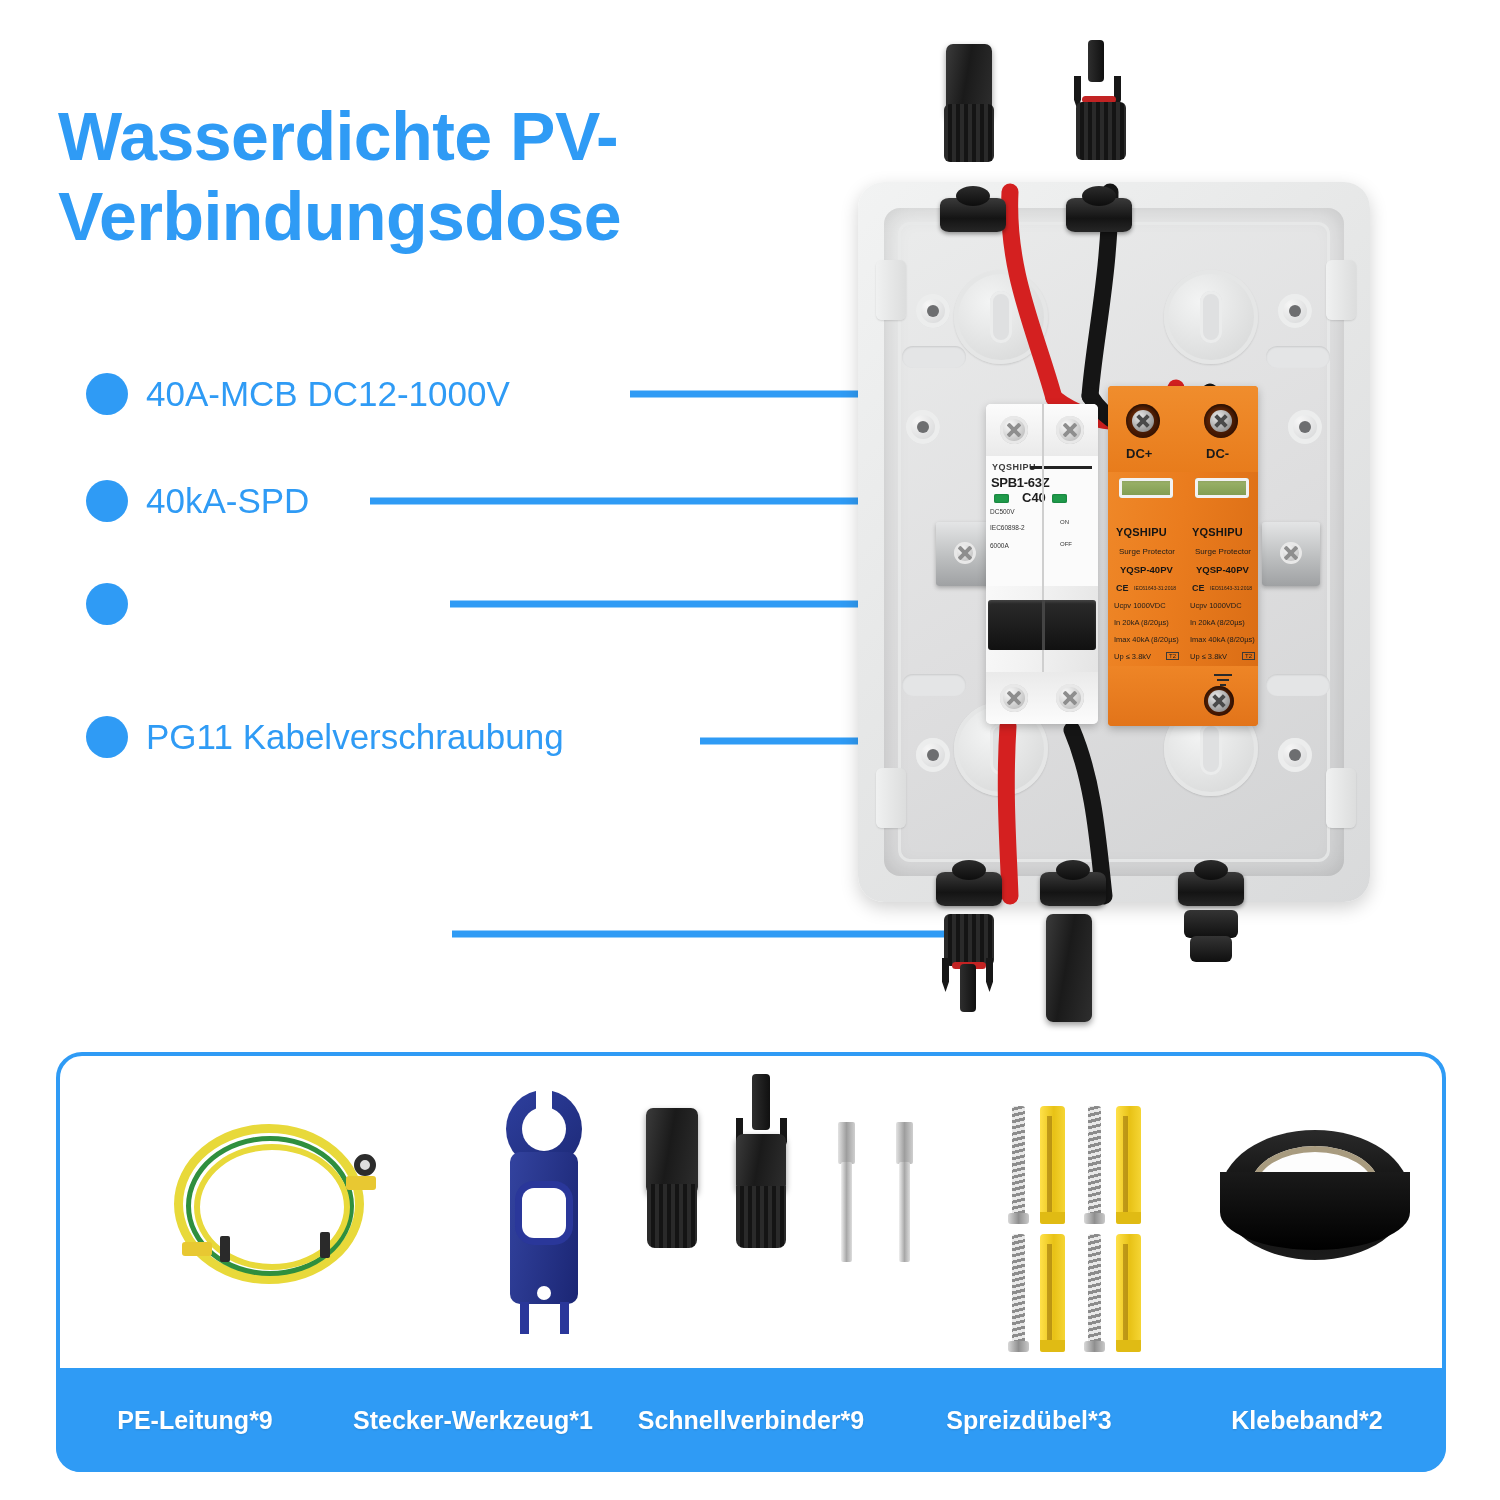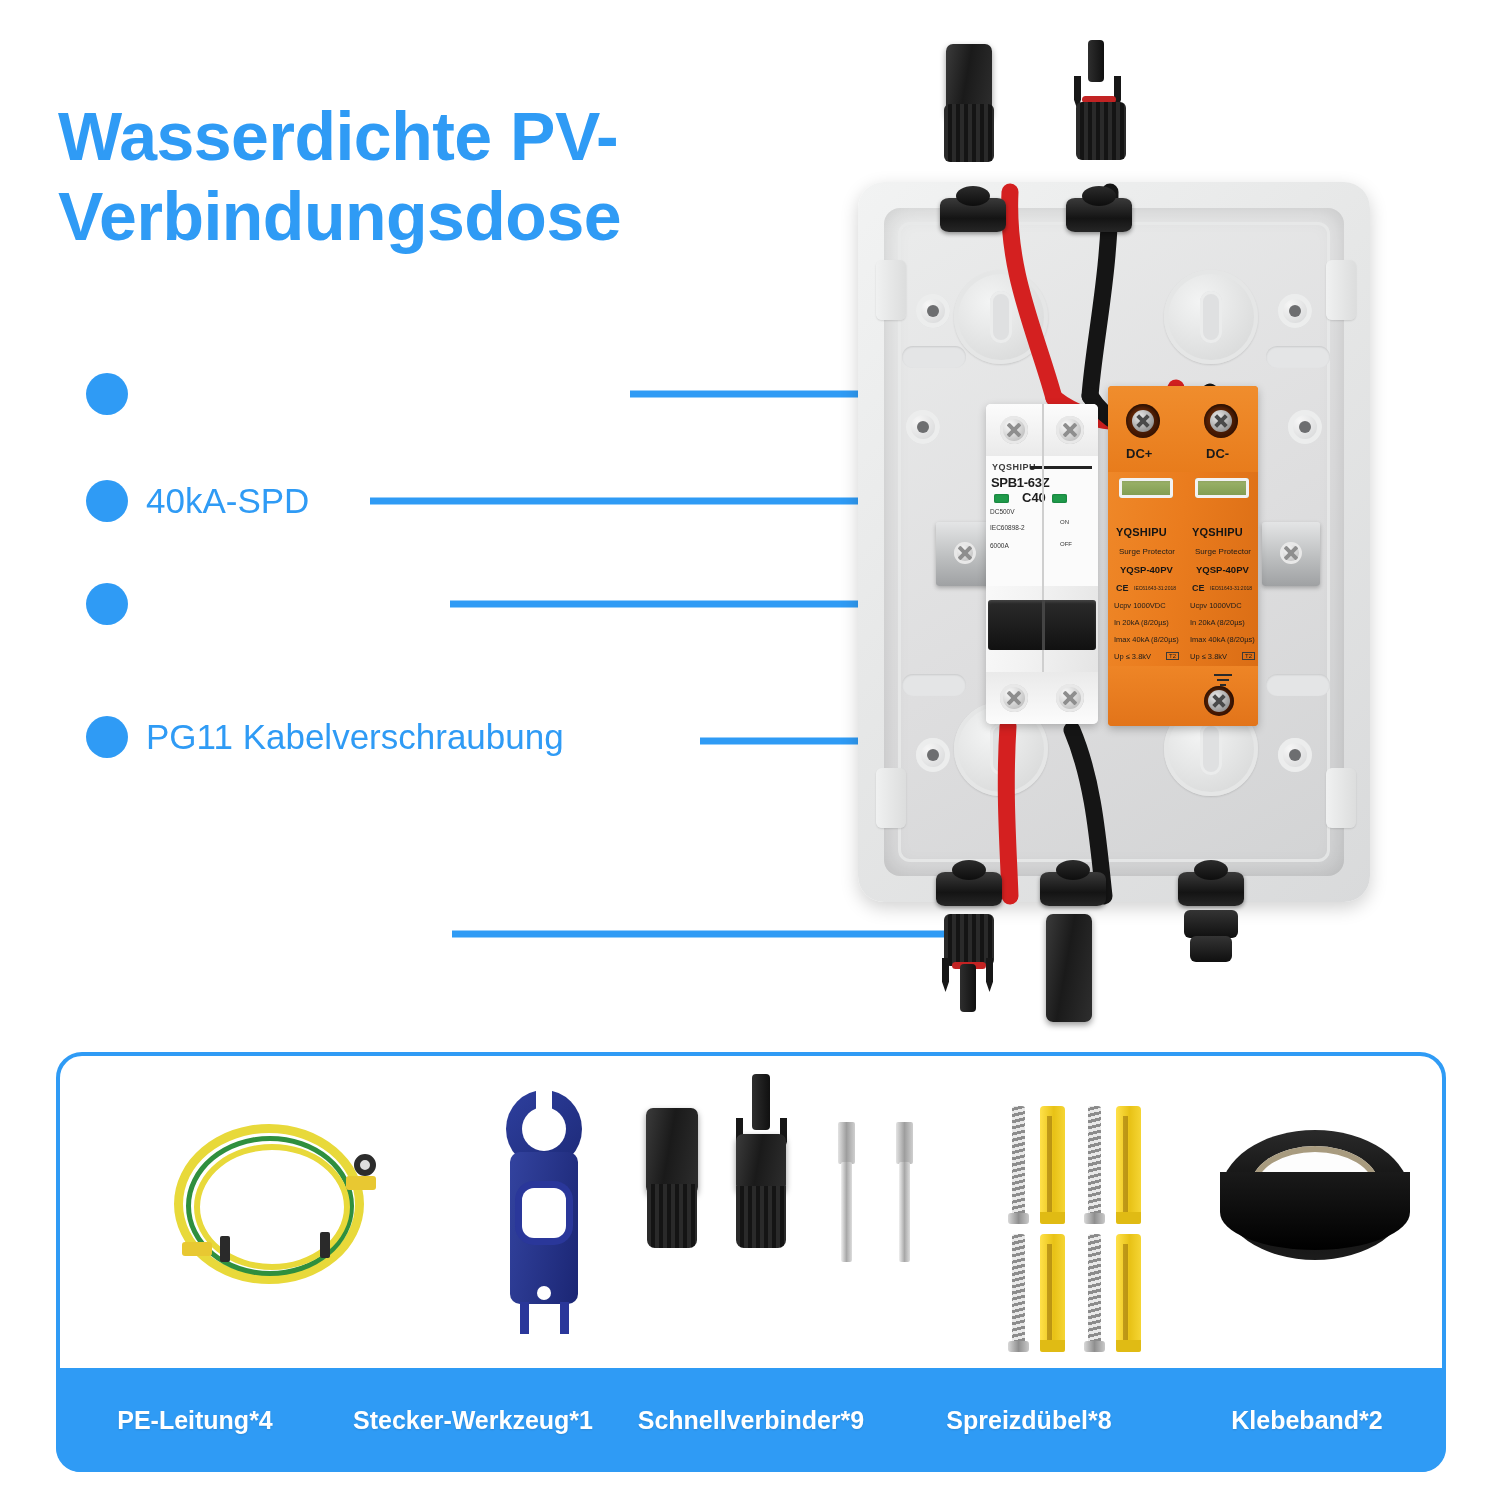--- a/index.html
+++ b/index.html
@@ -326,20 +326,21 @@
       <circle cx="1045" cy="421" r="17"></circle>
       <circle cx="1140" cy="470" r="17"></circle>
       <circle cx="988" cy="604" r="17"></circle>
       <circle cx="1218" cy="884" r="17"></circle>
       <circle cx="975" cy="934" r="17"></circle>
     </g>
   </svg>
 
   <div class="callout c0">
     <div class="bullet"></div>
+    <div class="callout-text">40A-MCB DC12-1000V</div>
   </div>
   <div class="callout c1">
     <div class="bullet"></div>
     <div class="callout-text">40kA-SPD</div>
   </div>
   <div class="callout c2">
     <div class="bullet"></div>
   </div>
   <div class="callout c3">
     <div class="bullet"></div>
@@ -574,20 +575,20 @@
 
       <div class="tape">
         <div class="tape-outer"></div>
         <div class="tape-inner"></div>
         <div class="tape-front"></div>
       </div>
     </div>
   </div>
 
   <div class="acc-bar">
-    <div class="acc-bar-item">PE-Leitung*4</div>
+    <div class="acc-bar-item">PE-Leitung*9</div>
     <div class="acc-bar-item">Stecker-Werkzeug*1</div>
     <div class="acc-bar-item">Schnellverbinder*9</div>
-    <div class="acc-bar-item">Spreizdübel*8</div>
+    <div class="acc-bar-item">Spreizdübel*3</div>
     <div class="acc-bar-item">Klebeband*2</div>
   </div>
 
 </div>
 
 </body></html>

